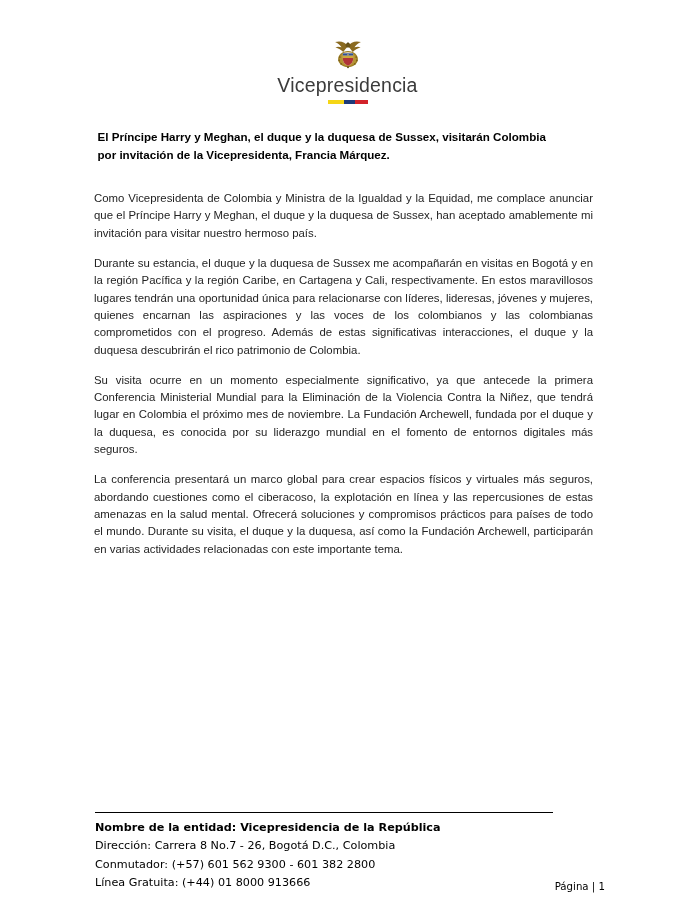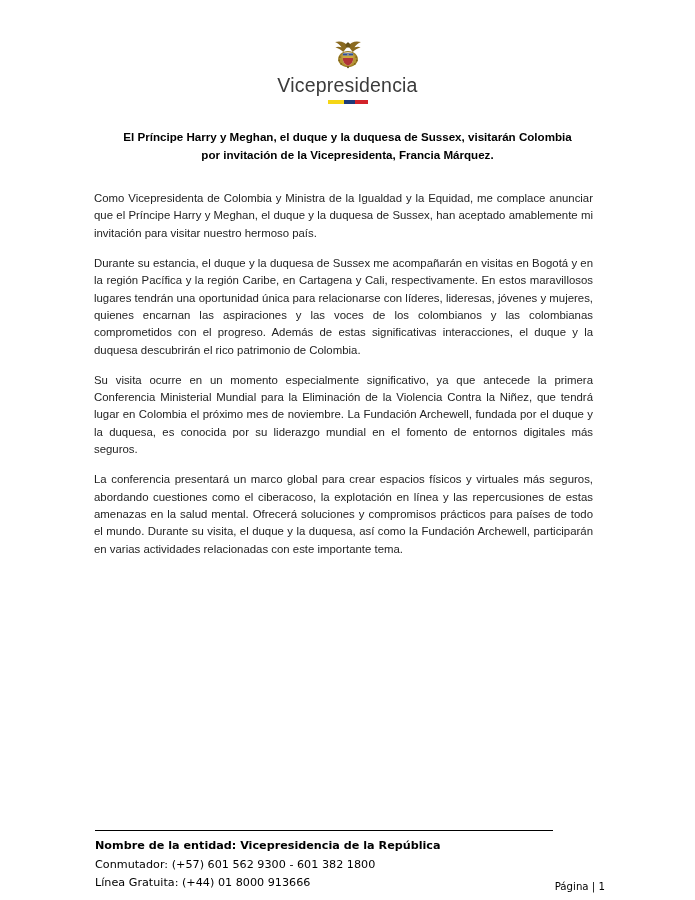--- a/index.html
+++ b/index.html
@@ -51,21 +51,21 @@
     height: 3.5px;
   }
   .tricolor .band-yellow { flex: 1.45; background: #f5d616; }
   .tricolor .band-blue   { flex: 1;    background: #1d3a7a; }
   .tricolor .band-red    { flex: 1.1;  background: #d2232a; }
 
   
   .doc-title {
     margin: 24px auto 0 auto;
     width: 500px;
-    text-align: center;
+    text-align: left;
     font-size: 11.6px;
     font-weight: bold;
     line-height: 1.55;
     color: #000000;
   }
   .doc-title .line { display: block; }
 
   
   .body-copy {
     margin: 0 auto;
@@ -171,20 +171,21 @@
     <p class="para">Durante su estancia, el duque y la duquesa de Sussex me acompañarán en visitas en Bogotá y en la región Pacífica y la región Caribe, en Cartagena y Cali, respectivamente. En estos maravillosos lugares tendrán una oportunidad única para relacionarse con líderes, lideresas, jóvenes y mujeres, quienes encarnan las aspiraciones y las voces de los colombianos y las colombianas comprometidos con el progreso. Además de estas significativas interacciones, el duque y la duquesa descubrirán el rico patrimonio de Colombia.</p>
     <p class="para">Su visita ocurre en un momento especialmente significativo, ya que antecede la primera Conferencia Ministerial Mundial para la Eliminación de la Violencia Contra la Niñez, que tendrá lugar en Colombia el próximo mes de noviembre. La Fundación Archewell, fundada por el duque y la duquesa, es conocida por su liderazgo mundial en el fomento de entornos digitales más seguros.</p>
     <p class="para">La conferencia presentará un marco global para crear espacios físicos y virtuales más seguros, abordando cuestiones como el ciberacoso, la explotación en línea y las repercusiones de estas amenazas en la salud mental. Ofrecerá soluciones y compromisos prácticos para países de todo el mundo. Durante su visita, el duque y la duquesa, así como la Fundación Archewell, participarán en varias actividades relacionadas con este importante tema.</p>
   </div>
 
   <div class="footer">
     <div class="footer-rule"></div>
     <div class="footer-row">
       <div class="footer-lines">
         <div class="entity">Nombre de la entidad: Vicepresidencia de la República</div>
-        <div>Conmutador: (+57) 601 562 9300 - 601 382 1800</div>
+        <div>Dirección: Carrera 8 No.7 - 26, Bogotá D.C., Colombia</div>
+        <div>Conmutador: (+57) 601 562 9300 - 601 382 2800</div>
         <div>Línea Gratuita: (+44) 01 8000 913666</div>
       </div>
       <div class="footer-page">Página | 1</div>
     </div>
   </div>
 
 </div>
 
 </body></html>

